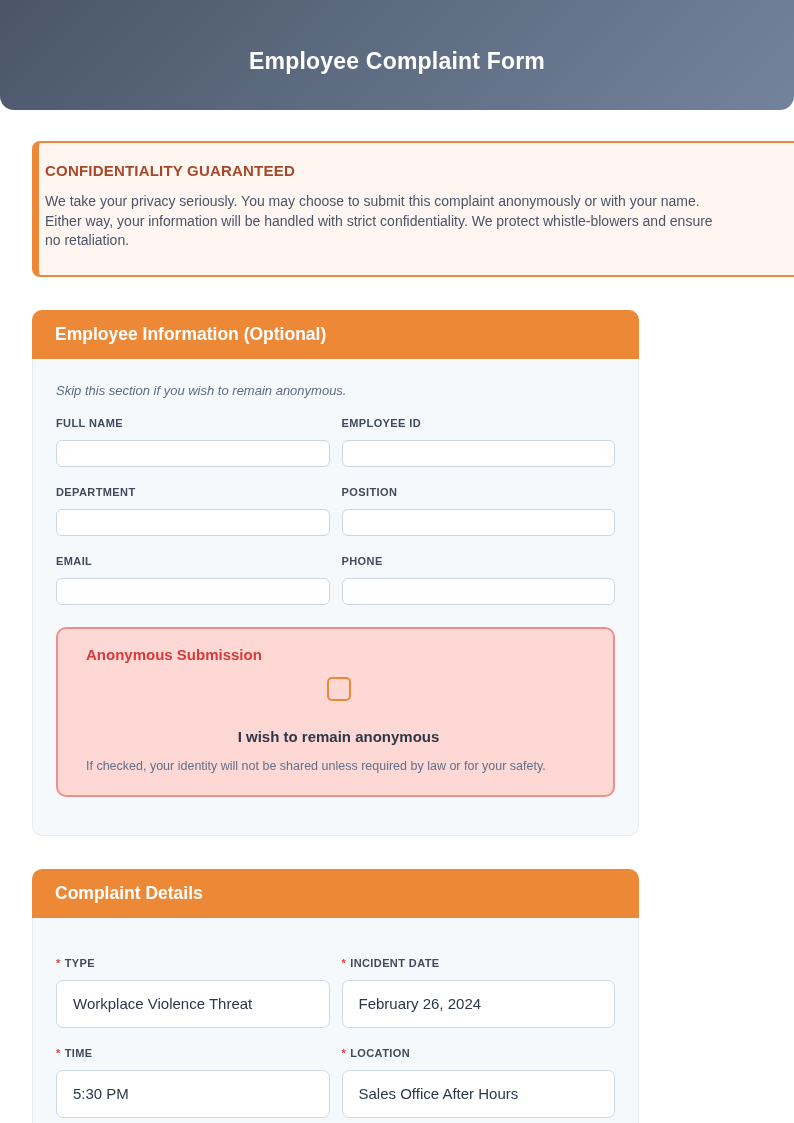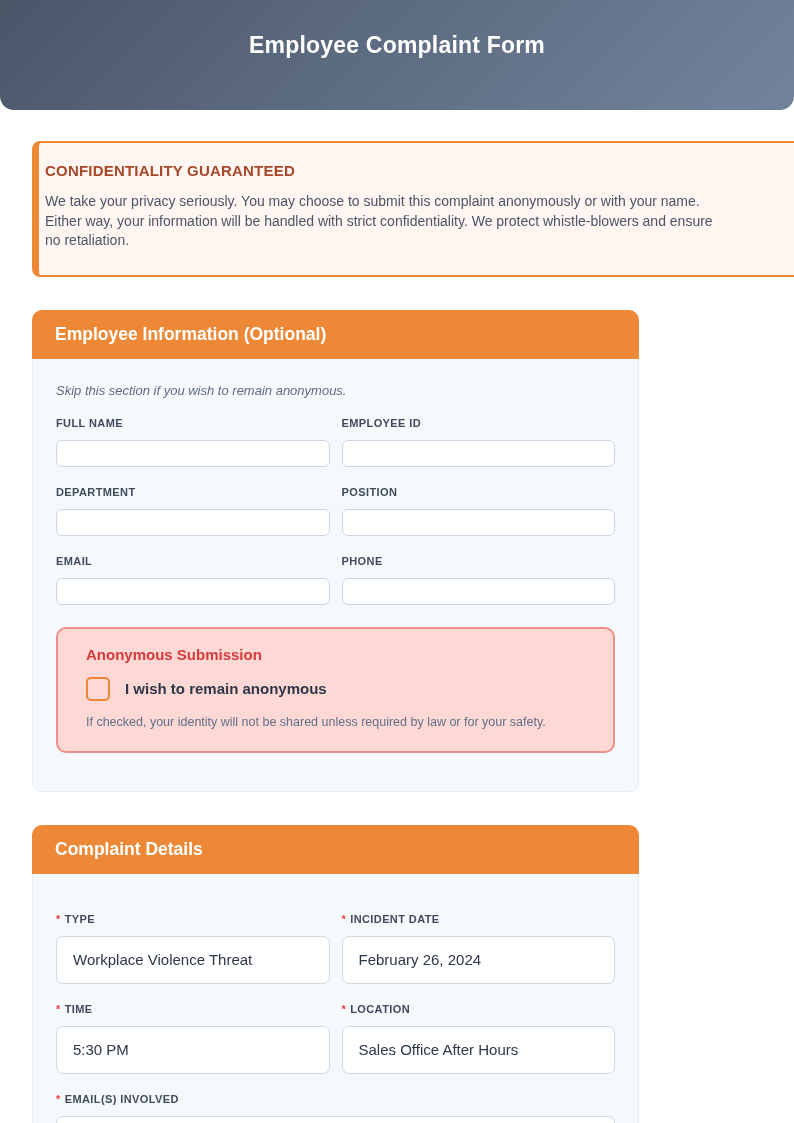--- a/index.html
+++ b/index.html
@@ -12,21 +12,21 @@
     position: relative;
   }
 
   
   .page-header {
     height: 110px;
     background: linear-gradient(135deg, #4a5568 0%, #5d6b80 45%, #74839c 100%);
     border-radius: 0 0 14px 14px;
     color: #ffffff;
     text-align: center;
-    padding-top: 32px;
+    padding-top: 48px;
   }
   .page-title {
     font-size: 23px;
     font-weight: bold;
     margin: 0 0 13px 0;
     letter-spacing: 0.2px;
   }
   .page-subtitle {
     font-size: 13.5px;
     color: #eef2f8;
@@ -145,21 +145,22 @@
   }
   .anon-heading {
     color: #d63a3a;
     font-size: 15px;
     font-weight: bold;
     margin: 0 0 14px 0;
   }
   .check-row {
     display: flex;
     align-items: center;
-    gap: 15px;
+    gap: 27px;
+    flex-direction: column;
   }
   .checkbox {
     appearance: none;
     -webkit-appearance: none;
     width: 24px; height: 24px;
     margin: 0;
     border: 2px solid #ed8936;
     border-radius: 5px;
     background: transparent;
     cursor: pointer;

